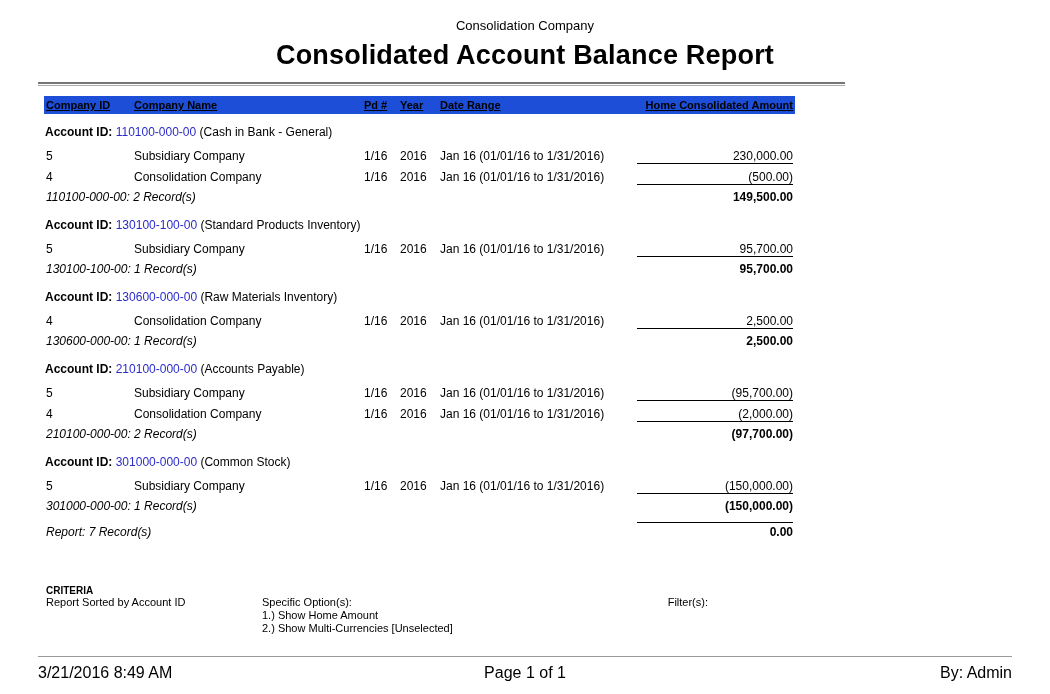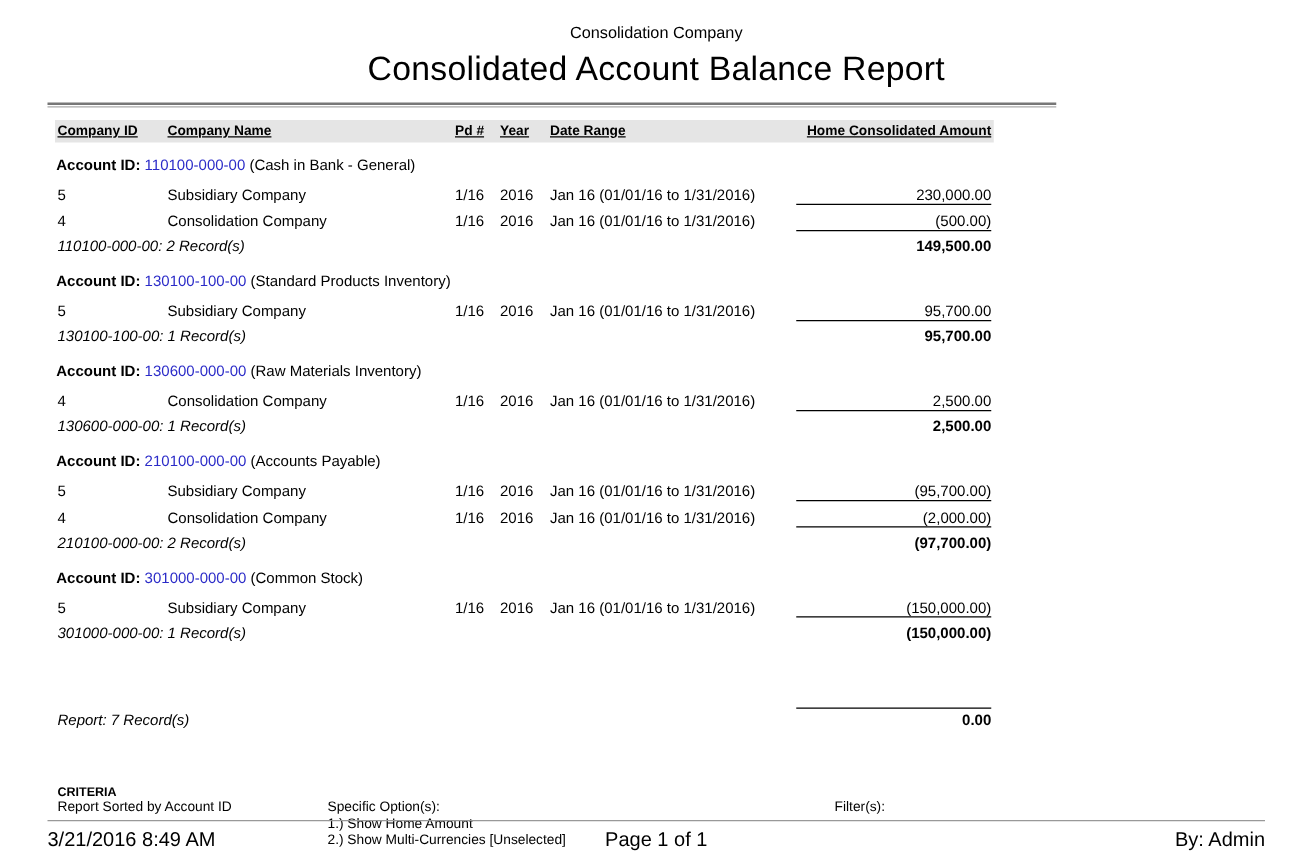--- a/index.html
+++ b/index.html
@@ -5,27 +5,27 @@
   * { margin:0; padding:0; box-sizing:border-box; }
   html,body { background:#ffffff; }
   body {
     width:1050px; height:694px;
     font-family:"Liberation Sans", sans-serif;
     color:#000; position:relative; overflow:hidden;
   }
   .page { padding:18px 38px 0 38px; }
 
   .company-name { text-align:center; font-size:13px; }
-  .report-title { text-align:center; font-size:27px; font-weight:normal; margin-top:7px; letter-spacing:0.2px; }
+  .report-title { text-align:center; font-size:27px; font-weight:bold; margin-top:7px; letter-spacing:0.2px; }
   .title-rule { margin-top:11px; width:807px; height:4px; border-top:2px solid #777; border-bottom:1px solid #aaa; }
 
   .table { width:751px; margin:10px 0 0 6px; font-size:12px; }
   .grid { display:grid; grid-template-columns:88px 230px 36px 40px 197px 1fr; align-items:baseline; }
 
-  .thead { background:#e5e5e5; padding:3px 2px; font-weight:bold; font-size:11px; }
+  .thead { background:#1d4ed8; padding:3px 2px; font-weight:bold; font-size:11px; }
   .thead span { text-decoration:underline; }
   .amt { text-align:right; }
 
   .account-row { margin:11px 0 7px 1px; font-size:12px; }
   .acct-label { font-weight:bold; }
   .acct-id { color:#2b2bc8; }
   .acct-name { color:#000; }
 
   .detail { padding:3px 2px; }
   .detail .amt { border-bottom:1px solid #000; }
@@ -176,21 +176,21 @@
       <span>Jan 16 (01/01/16 to 1/31/2016)</span>
       <span class="amt">(150,000.00)</span>
     </div>
     <div class="grid subtotal">
       <span class="sub-label">301000-000-00: 1 Record(s)</span>
       <span class="amt sub-amt" style="grid-column:6;">(150,000.00)</span>
     </div>
 
     <div class="grid report-total">
       <span class="sub-label">Report: 7 Record(s)</span>
-      <span class="amt" style="grid-column:6;margin-top:44px;">0.00</span>
+      <span class="amt" style="grid-column:6;">0.00</span>
     </div>
 
   </div>
 
   <div class="criteria">
     <div class="criteria-heading">CRITERIA</div>
     <div class="criteria-body">
       <div class="criteria-sorted">Report Sorted by Account ID</div>
       <div class="criteria-options">
         <div>Specific Option(s):</div>

